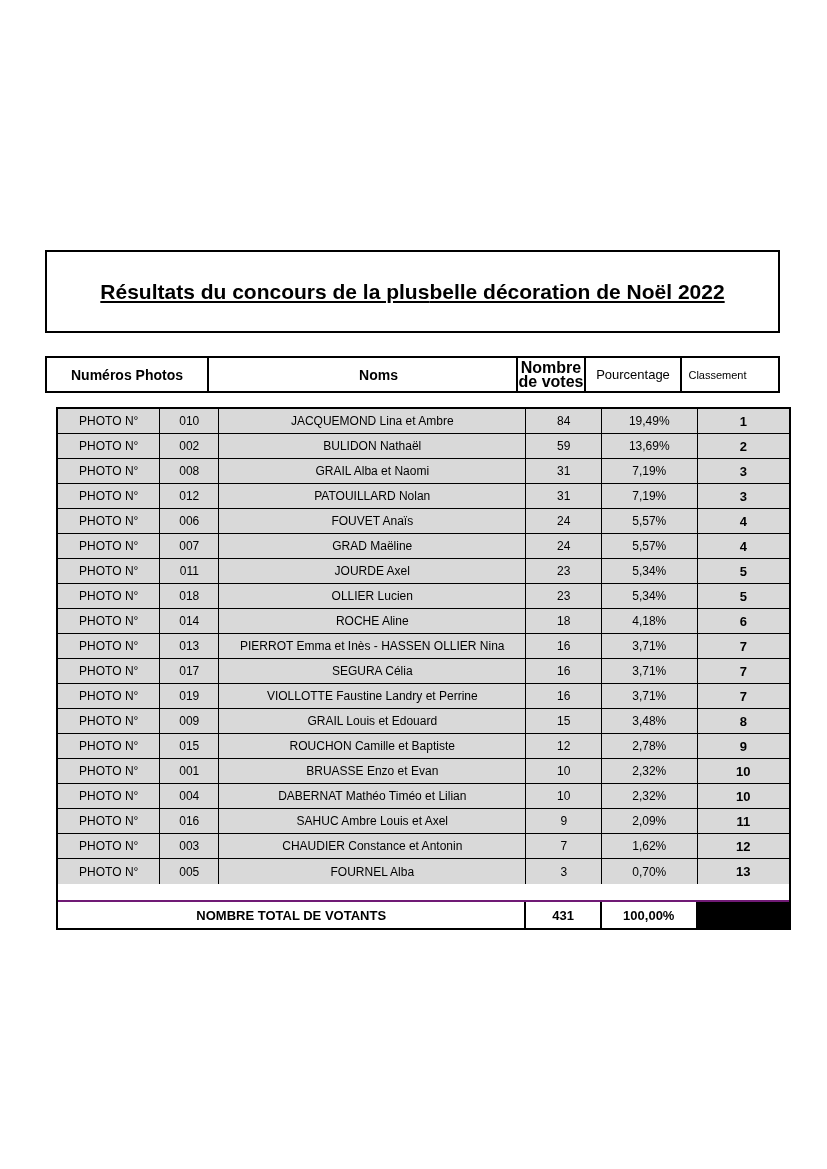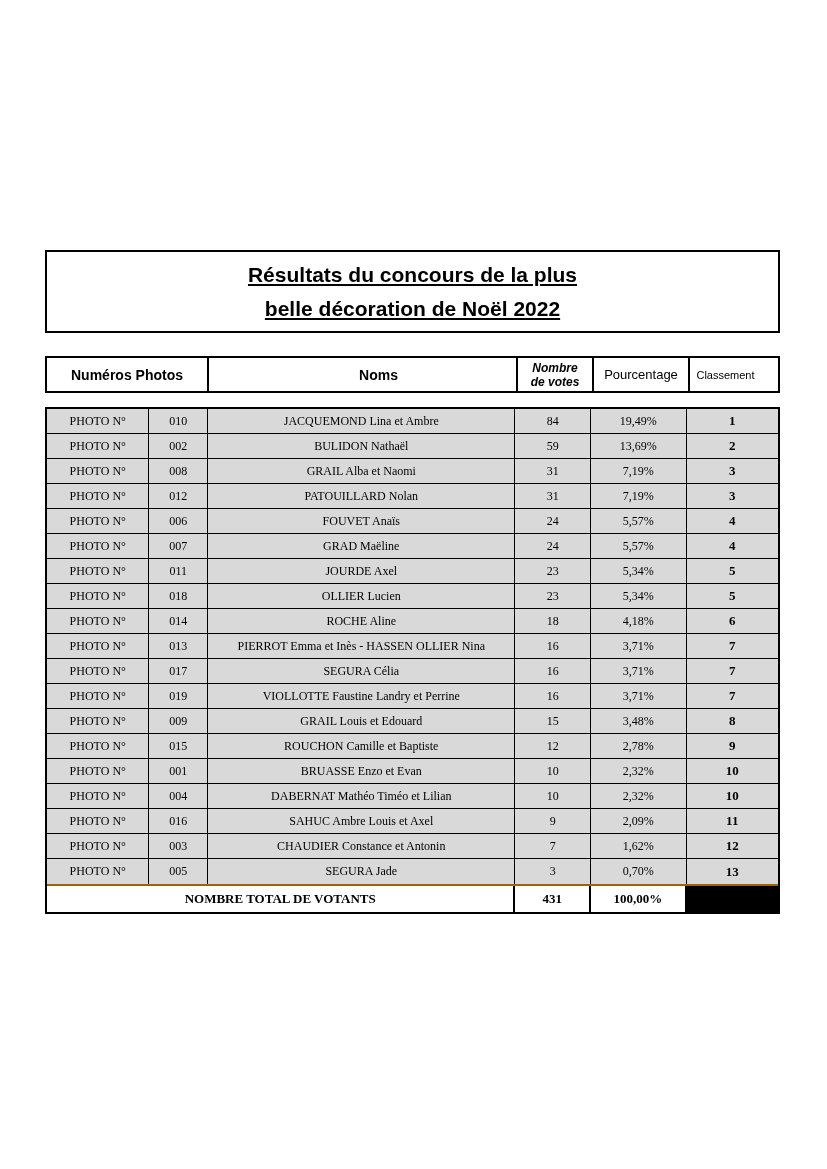--- a/index.html
+++ b/index.html
@@ -15,21 +15,21 @@
     overflow: hidden;
   }
 
   
   .title-box {
     position: absolute;
     left: 45px; top: 250px;
     width: 735px; height: 83px;
     border: 2px solid #000;
     display: flex;
-    flex-direction: column;
+    flex-direction: row;
     align-items: center;
     justify-content: center;
   }
   .title-line {
     font-size: 21px;
     font-weight: bold;
     text-decoration: underline;
     line-height: 34px;
     text-align: center;
   }
@@ -47,31 +47,30 @@
     flex-direction: column;
     align-items: center;
     justify-content: center;
     text-align: center;
     border-right: 2px solid #000;
     height: 100%;
   }
   .header-cell:last-child { border-right: none; }
   .hc-photos    { width: 162px; font-weight: bold; font-size: 14px; }
   .hc-noms      { width: 309px; font-weight: bold; font-size: 14px; padding-left: 32px; }
-  .hc-votes     { width: 76px;  font-weight: bold; font-size: 12px; line-height: 14px; font-style: italic; }
+  .hc-votes     { width: 68px;  font-weight: bold; font-size: 16px; line-height: 14px; }
   .hc-pct       { width: 96px;  font-size: 13px; }
   .hc-classement{ width: 71px;  font-size: 11px; }
 
   
   .results-table {
     position: absolute;
-    left: 45px; top: 407px;
+    left: 56px; top: 407px;
     width: 735px;
     border: 2px solid #000;
-    font-family: Liberation Serif, serif;
   }
   .data-row {
     display: flex;
     height: 25px;
     border-bottom: 1px solid #000;
   }
   .data-row:nth-last-child(1) { border-bottom: none; }
   .cell {
     background: #d9d9d9;
     border-right: 1px solid #000;
@@ -88,21 +87,22 @@
   .c-numero { width: 59px; }
   .c-nom    { width: 309px; }
   .c-votes  { width: 76px; }
   .c-pct    { width: 96px; }
   .c-rank   { width: 92px; border-right: none; font-weight: bold; font-size: 13px; }
 
   
   .total-row {
     display: flex;
     height: 28px;
-    border-top: 2px solid #a16207;
+    border-top: 2px solid #701a75;
+    margin-top: 16px;
   }
   .total-cell {
     background: #ffffff;
     display: flex;
     align-items: center;
     justify-content: center;
     font-weight: bold;
     font-size: 13px;
     height: 100%;
     border-right: 2px solid #000;
@@ -293,21 +293,21 @@
     <div class="cell c-numero">003</div>
     <div class="cell c-nom">CHAUDIER Constance et Antonin</div>
     <div class="cell c-votes">7</div>
     <div class="cell c-pct">1,62%</div>
     <div class="cell c-rank">12</div>
   </div>
 
   <div class="data-row">
     <div class="cell c-photo">PHOTO N°</div>
     <div class="cell c-numero">005</div>
-    <div class="cell c-nom">SEGURA Jade</div>
+    <div class="cell c-nom">FOURNEL Alba</div>
     <div class="cell c-votes">3</div>
     <div class="cell c-pct">0,70%</div>
     <div class="cell c-rank">13</div>
   </div>
 </div>
 
     <div class="total-row">
       <div class="total-cell t-label">NOMBRE TOTAL DE VOTANTS</div>
       <div class="total-cell t-votes">431</div>
       <div class="total-cell t-pct">100,00%</div>

